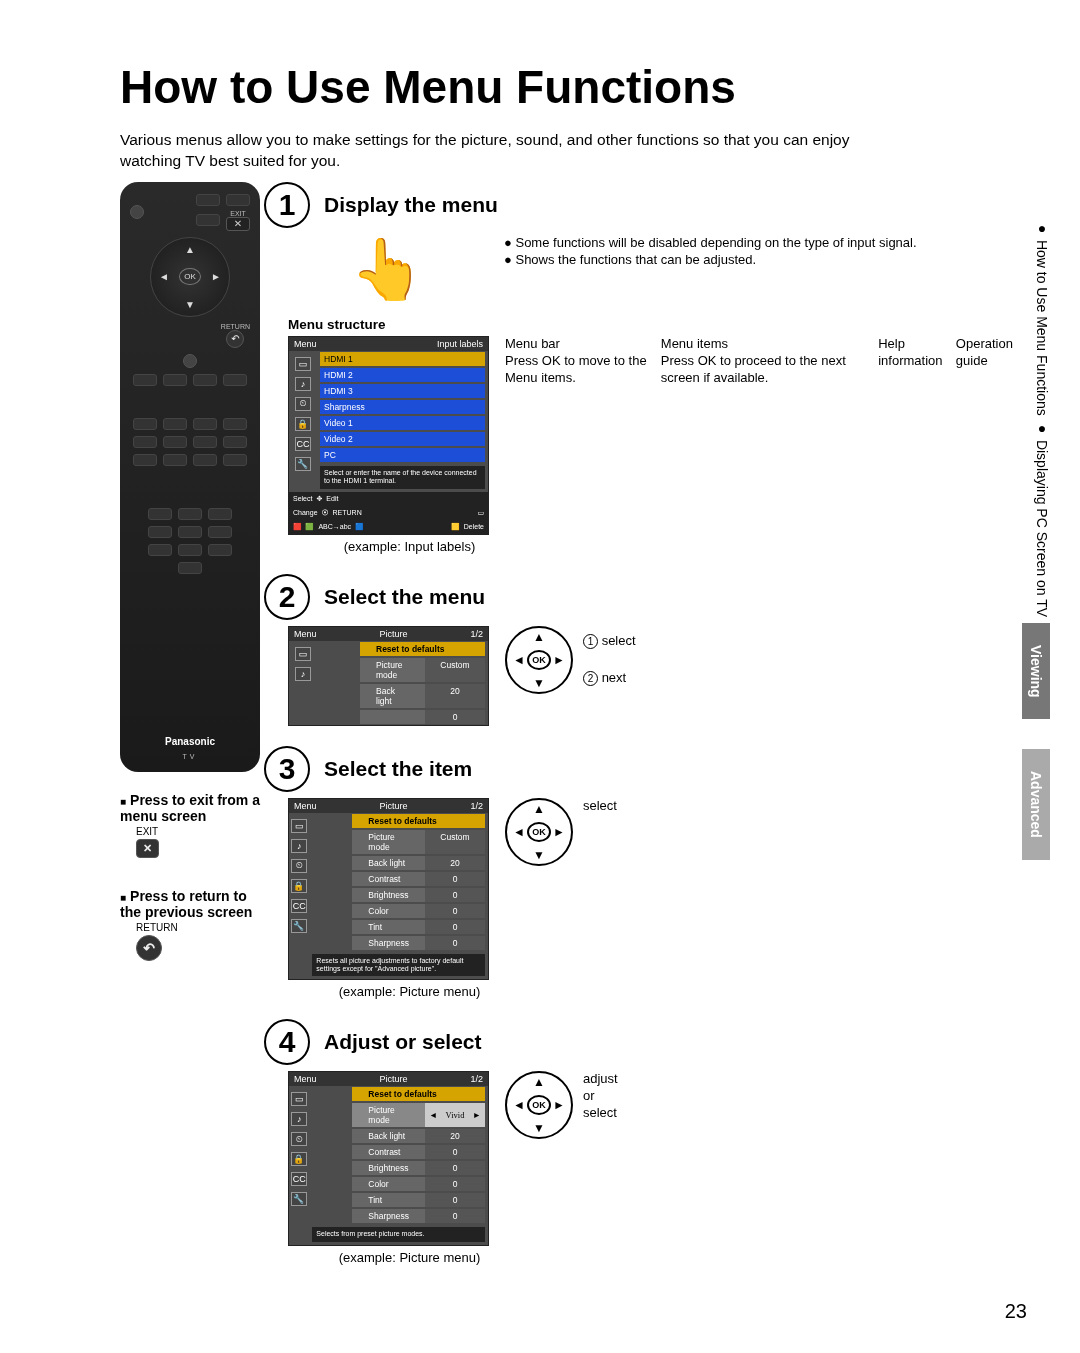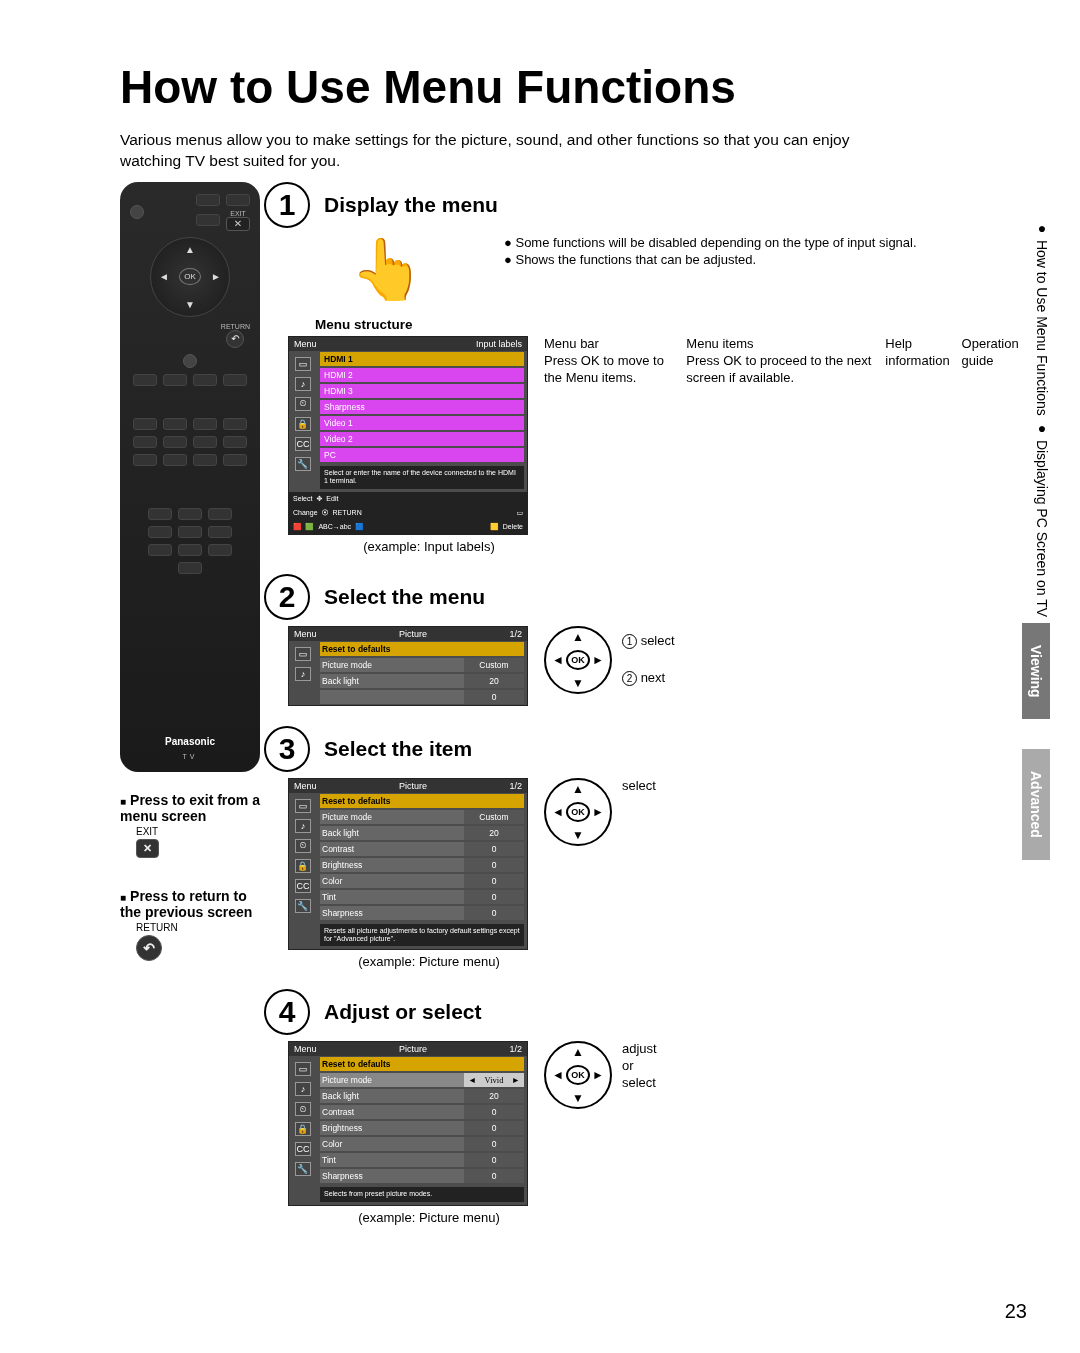--- a/index.html
+++ b/index.html
@@ -60,33 +60,33 @@
     background:#fff;
   }
   .step-heading { font-size:21px;font-weight:bold;}
   .step-head { display:flex;align-items:center;gap:14px;margin-bottom:6px;position:relative;}
   .step-head .stepnum { margin-left:-24px; }
 
   .step-block { margin-bottom:20px;}
 
   .notes-col { font-size:13px; line-height:1.35; }
   .bullet::before { content:"● "; }
-  .sub-label { font-size:13.5px; font-weight:bold; margin-top:12px;margin-bottom:4px;margin-left:27px;}
+  .sub-label { font-size:13.5px; font-weight:bold; margin-top:12px;margin-bottom:4px;}
 
   
   .menu-box {
-    width:240px;background:#4c4c4c;color:#fff;font-size:9px;border:1px solid #222;
+    width:201px;background:#4c4c4c;color:#fff;font-size:9px;border:1px solid #222;
   }
   .menu-box .mheader { display:flex;justify-content:space-between;background:#333;padding:2px 5px;font-size:9px;}
   .menu-box .sidecol { width:28px;display:flex;flex-direction:column;align-items:center;gap:6px;padding:6px 0;background:#4c4c4c;}
   .menu-box .sidecol div { width:16px;height:14px;border:1px solid #999;display:flex;align-items:center;justify-content:center;font-size:9px;background:#444;}
   .menu-box .body { display:flex; }
   .menu-box .listcol { flex:1;display:flex;flex-direction:column;}
-  .menu-box .item { background:#d946ef;margin:1px 3px;padding:2px 4px;font-size:8.5px;}
-  .menu-box .item.hi { background:#d6a400;color:#000;font-weight:bold;}
+  .menu-box .item { background:#1d4ed8;margin:1px 3px;padding:2px 4px;font-size:8.5px;}
+  .menu-box .item.hi { background:#d6a400;color:#000;font-weight:normal;}
   .menu-box .help { background:#222;margin:3px;padding:3px 4px;font-size:7px;line-height:1.2;}
   .menu-box .footer { background:#222;padding:3px 4px;font-size:7px;display:flex;gap:4px;align-items:center;}
 
   .example-note { font-size:13px;margin:4px 0 0 42px;text-align:center;}
   .ann-text { font-size:13px;line-height:1.3; }
   .ann-rows-col { display:flex;flex-direction:row;gap:6px;flex:1;}
 
   
   .dpad-small {
     width:68px;height:68px;border-radius:50%;border:2px solid #000;
@@ -113,21 +113,21 @@
   .btn-icon {
     display:inline-flex;align-items:center;justify-content:center;
     border:1px solid #555;background:#333;color:#eee;border-radius:4px;
     padding:2px 6px;font-size:11px;margin-top:2px;
   }
   .return-circle { width:26px;height:26px;border-radius:50%;background:#333;border:1px solid #555;color:#eee;display:inline-flex;align-items:center;justify-content:center;font-size:14px;}
 
   .flex-row { display:flex;gap:16px;align-items:flex-start;}
 
   .table-list .row2 { display:flex;margin:1px 3px;font-size:8.5px;}
-  .table-list .row2 .lab { flex:1;background:#666;padding:2px 2px;}
+  .table-list .row2 .lab { flex:1;background:#666;padding:2px 16px;margin-left:40px;}
   .table-list .row2 .val { width:60px;background:#555;padding:2px 4px;text-align:center;}
   .table-list .row2.hi .lab,.table-list .row2.hi .val { background:#d6a400;color:#000;font-weight:bold;}
   .table-list .row2.sel .lab{ background:#888;}
   .table-list .row2 .val.vivid { background:#ccc;color:#000;display:flex;justify-content:space-between;align-items:center;}
   .table-list .row2 .val.vivid span{flex:1;font-family:Liberation Serif, serif;}
 
   .circled { display:inline-flex;align-items:center;justify-content:center;border:1px solid #000;border-radius:50%;width:15px;height:15px;font-size:10px;}
 
 </style>
 </head>

